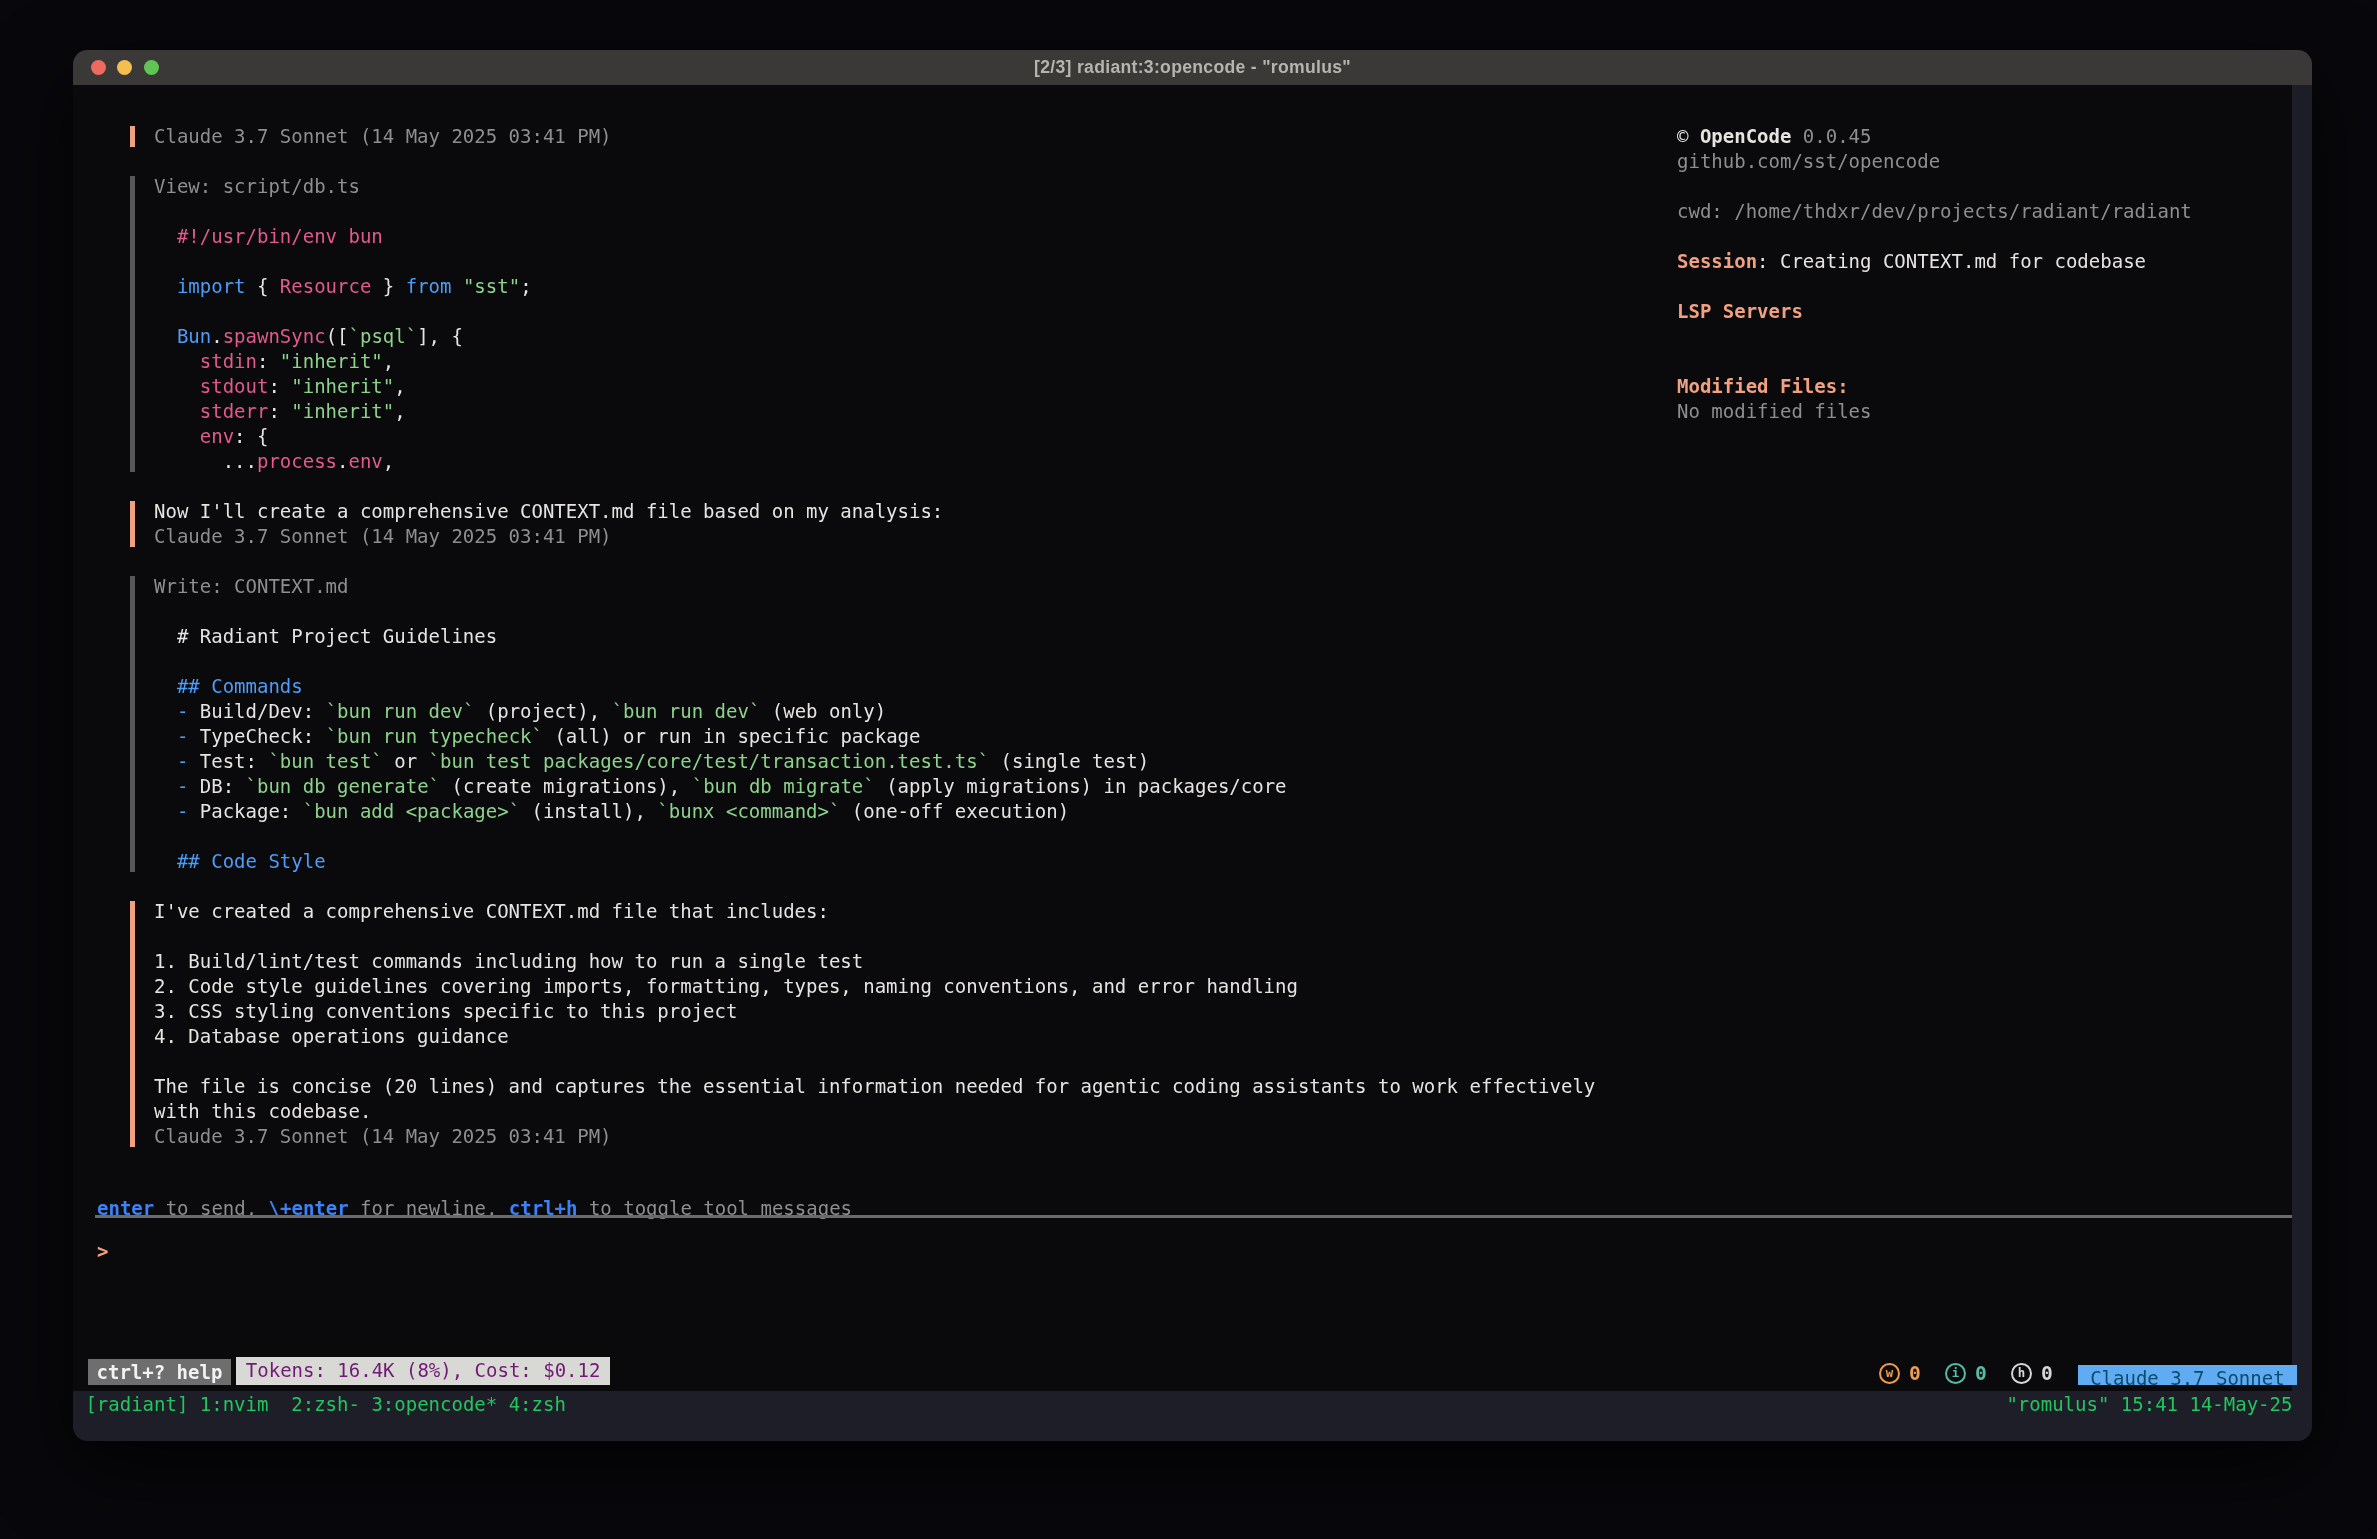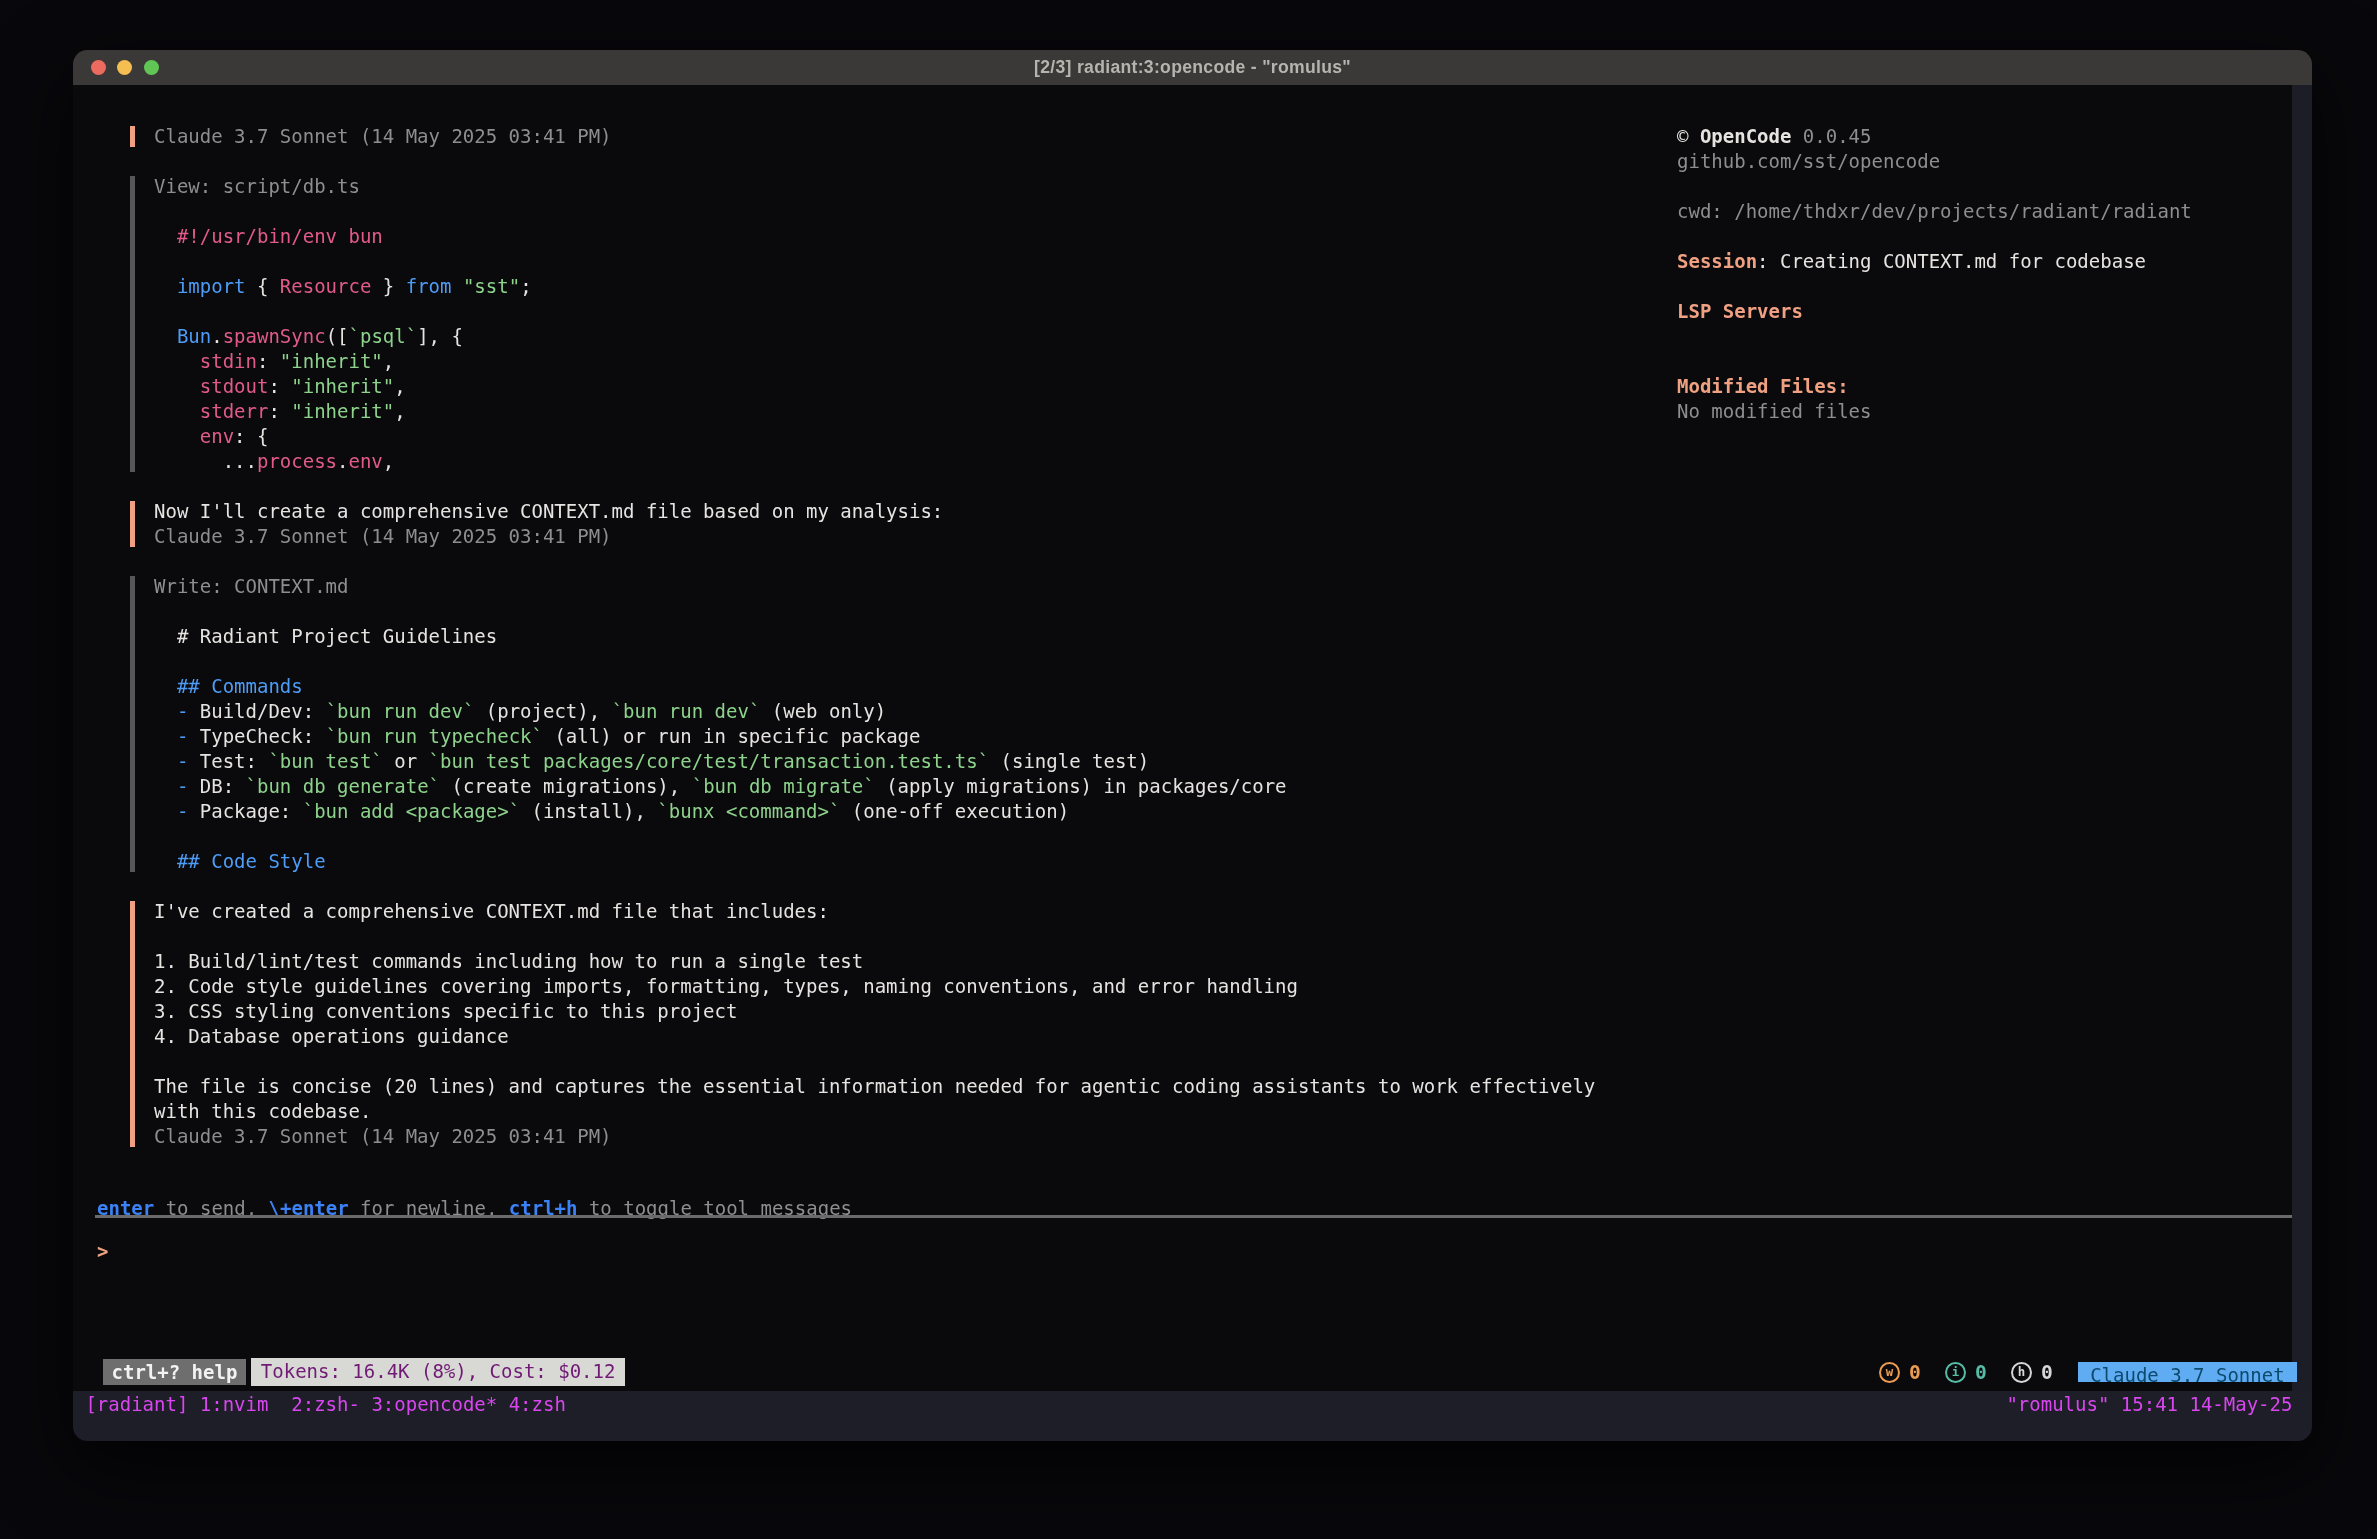--- a/index.html
+++ b/index.html
@@ -55,21 +55,21 @@
   .bar-tool::before   { background:#575757; }
   .sidebar { position:absolute; left:1604px; top:74px; width:613px; overflow:hidden; }
   .hintbar { position:absolute; left:24px; top:1146px; }
   .divider {
     position:absolute; left:21.5px; top:1165px; width:2197px; height:2.6px;
     background:#6a6a6a;
   }
   .promptline { position:absolute; left:24px; top:1189px; }
   .statusbar {
     position:absolute; left:15px; right:15px; top:1309px; height:26px;
-    display:flex; align-items:center; font-size:19px;margin-left:15px;
+    display:flex; align-items:flex-end; font-size:19px;
   }
   .help-chip {
     background:#6e6e6e; color:#f2f2f2; font-weight:bold;
     height:26px; line-height:26px; padding:0 8.5px; white-space:pre;
   }
   .tokens-chip {
     background:#d8d8d5; color:#701a75;
     height:28px; line-height:26px; padding:0 9.8px; margin-left:5.2px; white-space:pre;
   }
   .status-spacer { flex:1; }
@@ -89,21 +89,21 @@
   .model-badge {
     background:#60acf3; color:#0c4a6e;
     height:20px; line-height:26px; padding:0 12.4px; white-space:pre;
   }
   .tmuxbar {
     position:absolute; left:0; right:0; bottom:0; height:50px;
     background:#1e1e29;
   }
   .tmux-inner {
     display:flex; padding:1.3px 19.6px 0 12.4px;
-    font-size:19px; line-height:25px; color:#d946ef; white-space:pre;
+    font-size:19px; line-height:25px; color:#22c55e; white-space:pre;
   }
   .tmux-right { margin-left:auto; }
 </style>
 </head>
 <body>
 
 <div class="window">
 
   <div class="titlebar">
     <div class="lights">

